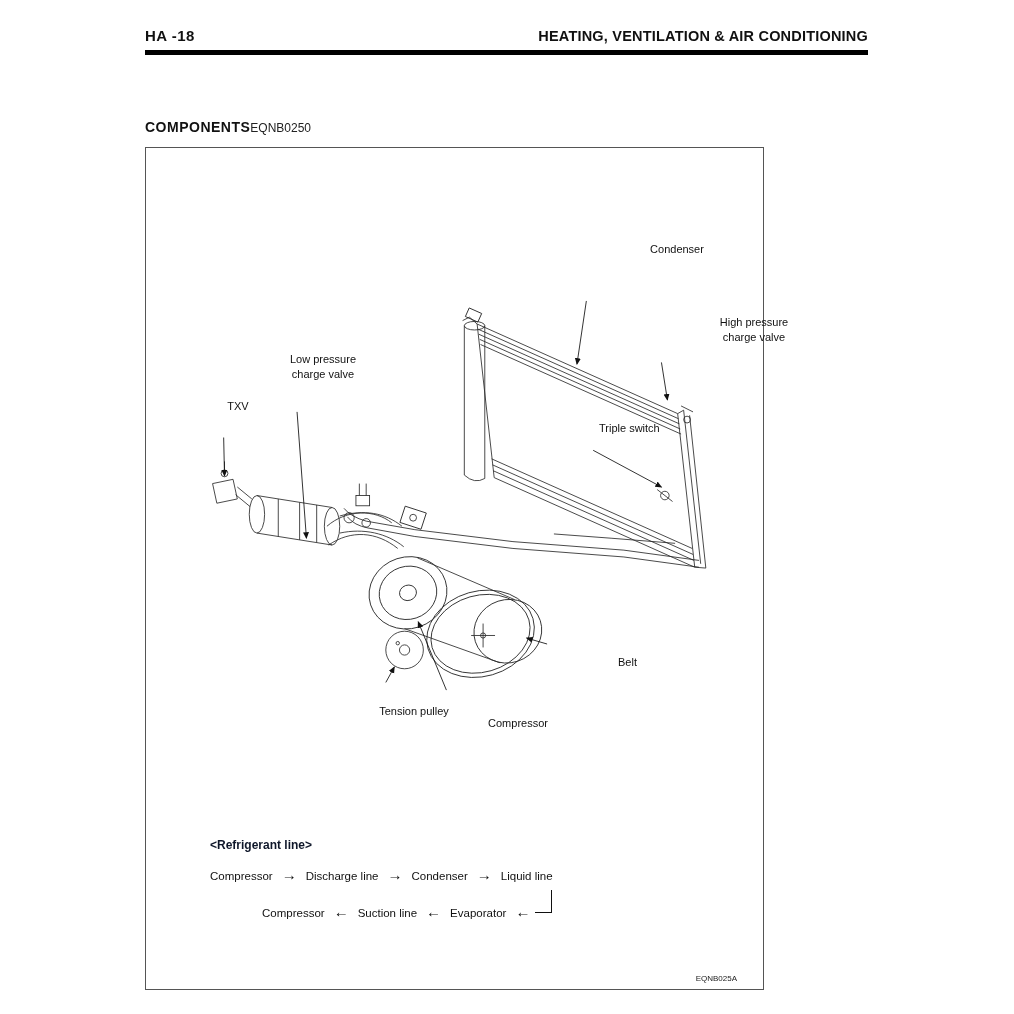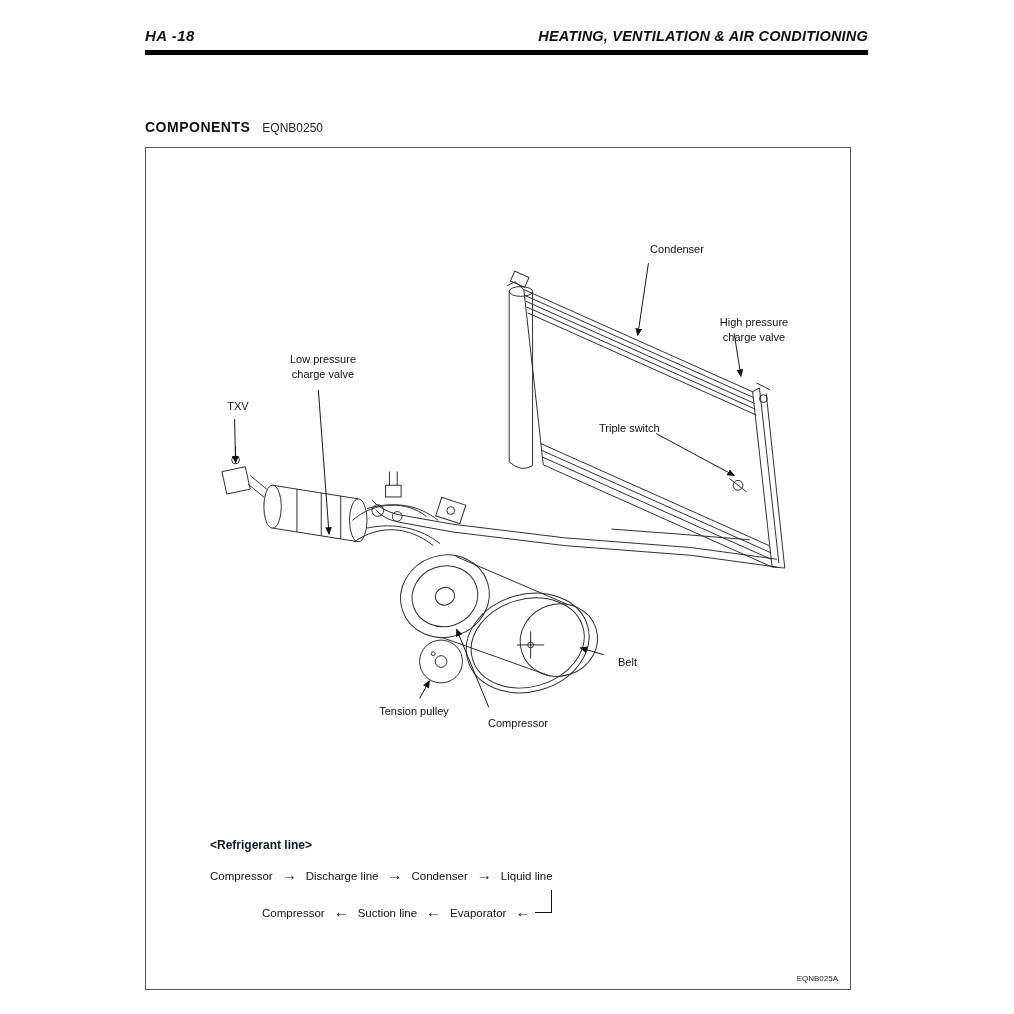--- a/index.html
+++ b/index.html
@@ -7,39 +7,39 @@
     position:relative;
     width:1014px;height:1014px;
     background:#ffffff;
     font-family:"Liberation Sans",sans-serif;
     color:#111;
     margin:0 auto;
     overflow:hidden;
   }
   .header{
     position:absolute;left:145px;right:146px;top:27px;
-    display:flex;justify-content:space-between;align-items:baseline;font-style:italic;
+    display:flex;justify-content:space-between;align-items:baseline;
   }
   .header-left{font-size:15px;font-weight:bold;letter-spacing:.5px;}
   .header-right{font-size:14.5px;font-weight:bold;letter-spacing:.2px;}
   .header-rule{
     position:absolute;left:145px;right:146px;top:50px;height:5px;background:#000;
   }
   .page-title{
     position:absolute;left:145px;top:74px;
     font-size:20px;font-weight:bold;letter-spacing:1px;
   }
   .section-row{
     position:absolute;left:145px;top:119px;
-    display:flex;align-items:baseline;gap:12px;
+    display:flex;align-items:baseline;
   }
   .section-title{font-size:14px;font-weight:bold;letter-spacing:.5px;}
   .section-code{font-size:12px;color:#222;}
   .figure-frame{
-    position:absolute;left:145px;top:147px;width:706px;height:843px;
+    position:absolute;left:145px;top:147px;width:619px;height:843px;
     border:1px solid #555;background:#fff;box-sizing:border-box;
   }
   .diagram-svg{position:absolute;left:0;top:0;width:100%;height:100%;}
   .label{
     position:absolute;
     font-size:11px;line-height:1.4;color:#111;text-align:center;
     white-space:nowrap;
   }
   .label.left{text-align:right;}
   .flow-title{
@@ -54,21 +54,21 @@
   .flow-row-1{left:64px;top:720px;}
   .flow-row-2{left:116px;top:753px;}
   .fa{font-size:15px;line-height:1;position:relative;top:-1px;color:#111;}
   .corner-connector{
     display:inline-block;width:16px;height:22px;
     border-right:1px solid #111;border-bottom:1px solid #111;
     transform:translateY(-11px);
     margin-left:-4px;
   }
   .figure-code{
-    position:absolute;right:12px;bottom:6px;font-size:8px;color:#222;padding-left:35px;
+    position:absolute;right:26px;bottom:6px;font-size:8px;color:#222;padding-left:35px;
   }
 </style>
 </head>
 <body>
 
 <div class="page">
 
   <div class="header">
     <span class="header-left">HA -18</span>
     <span class="header-right">HEATING, VENTILATION &amp; AIR CONDITIONING</span>

